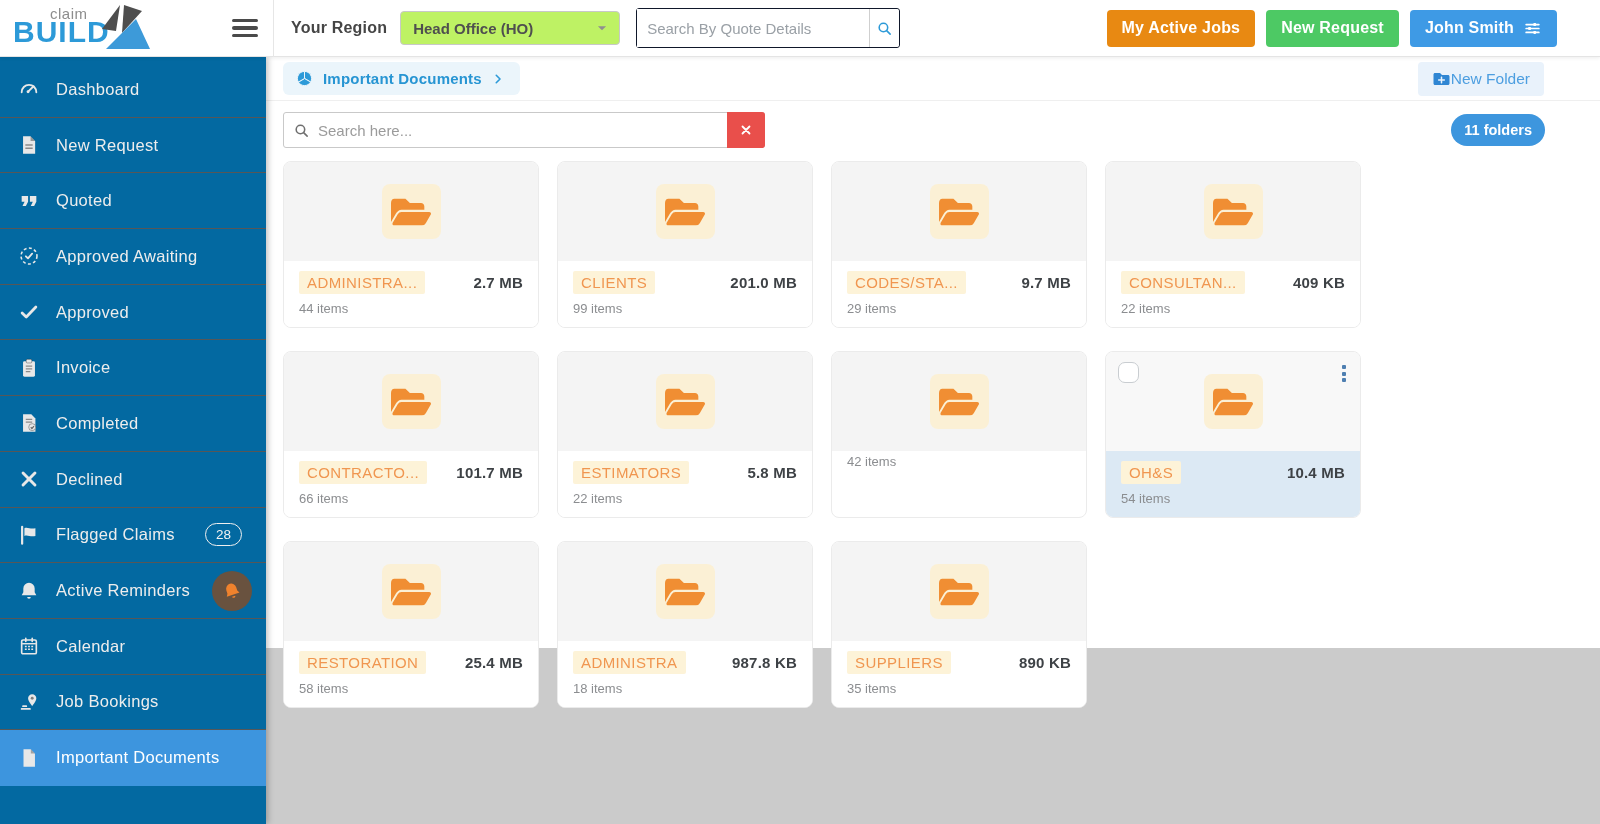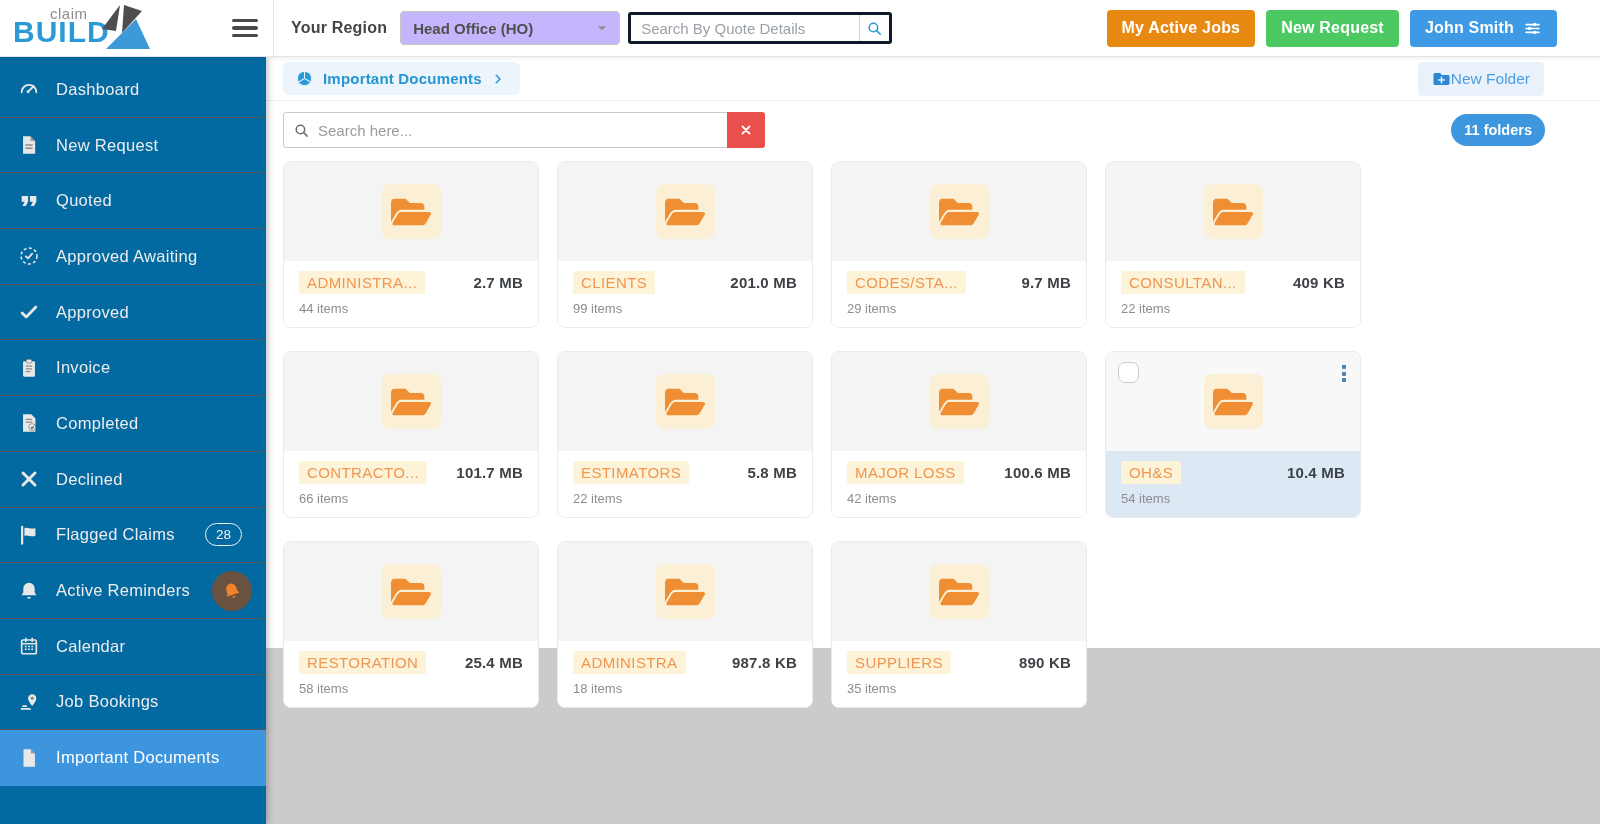--- a/index.html
+++ b/index.html
@@ -14,23 +14,23 @@
   .logo-area { width:232px; height:100%; position:relative; flex:none; }
   .logo-claim { position:absolute; left:50px; top:5px; color:#8D8D8D; font-size:15px; letter-spacing:.5px; }
   .logo-build { position:absolute; left:13px; top:15px; color:#2D9AD8; font-size:30px; font-weight:700; letter-spacing:1px; }
   .logo-mark { position:absolute; left:90px; top:3px; }
   .hamburger { width:26px; display:flex; flex-direction:column; gap:4px; cursor:pointer; flex:none; }
   .hamburger i { display:block; height:3.5px; background:#4A4A4A; border-radius:2px; }
   .topbar-divider { width:1px; height:57px; background:#E6E6E6; margin-left:15px; flex:none; }
   .region-label { margin-left:17px; font-size:16px; font-weight:700; color:#454545; letter-spacing:.2px; flex:none; }
   .region-select { margin-left:13px; width:220px; height:34px; border:1px solid #C8C8C8; border-radius:4px;
                    display:flex; align-items:center; justify-content:space-between; padding:0 10px 0 12px;
-                   font-size:15px; font-weight:700; color:#4F4F4F; cursor:pointer; flex:none; background:#c4b5fd; }
+                   font-size:15px; font-weight:700; color:#4F4F4F; cursor:pointer; flex:none; background:#bef264; }
   .region-select .caret { color:#8F8F8F; width:14px; height:14px; }
-  .search-box { margin-left:8px; width:264px; height:32px; border:3px solid #0f172a; border-radius:3px;
+  .search-box { margin-left:16px; width:264px; height:40px; border:1px solid #0f172a; border-radius:3px;
                 display:flex; align-items:stretch; flex:none; background:#fff; }
   .search-box input { flex:1; border:none; outline:none; padding:0 10px; font-family:"Liberation Sans",sans-serif;
                       font-size:15px; color:#555; min-width:0; }
   .search-box input::placeholder { color:#9AA0A6; }
   .search-box .search-btn { width:30px; border-left:1px solid #CFCFCF; display:flex; align-items:center;
                             justify-content:center; color:#2D9AD8; cursor:pointer; background:#fff; border-radius:0 3px 3px 0; }
   .topbar-spacer { flex:1; }
   .topbar-actions { display:flex; gap:11px; align-items:center; }
   .btn { height:37px; border:none; border-radius:4px; color:#fff; font-family:"Liberation Sans",sans-serif;
          font-size:16px; font-weight:700; display:flex; align-items:center; padding:0 15px;
@@ -503,24 +503,20 @@
         </div>
         <div class="card">
           <div class="thumb">
             <div class="icon-bg">
               <svg>
                 <use href="#i-folder-open" xlink:href="#i-folder-open"></use>
               </svg>
             </div>
           </div>
           <div class="card-bottom">
-            <div class="meta">
-              <span class="fname">MAJOR LOSS</span>
-              <span class="fsize">100.6 MB</span>
-            </div>
             <div class="fitems">42 items</div>
           </div>
         </div>
         <div class="card selected">
           <div class="thumb">
             <div class="icon-bg">
               <svg>
                 <use href="#i-folder-open" xlink:href="#i-folder-open"></use>
               </svg>
             </div>

